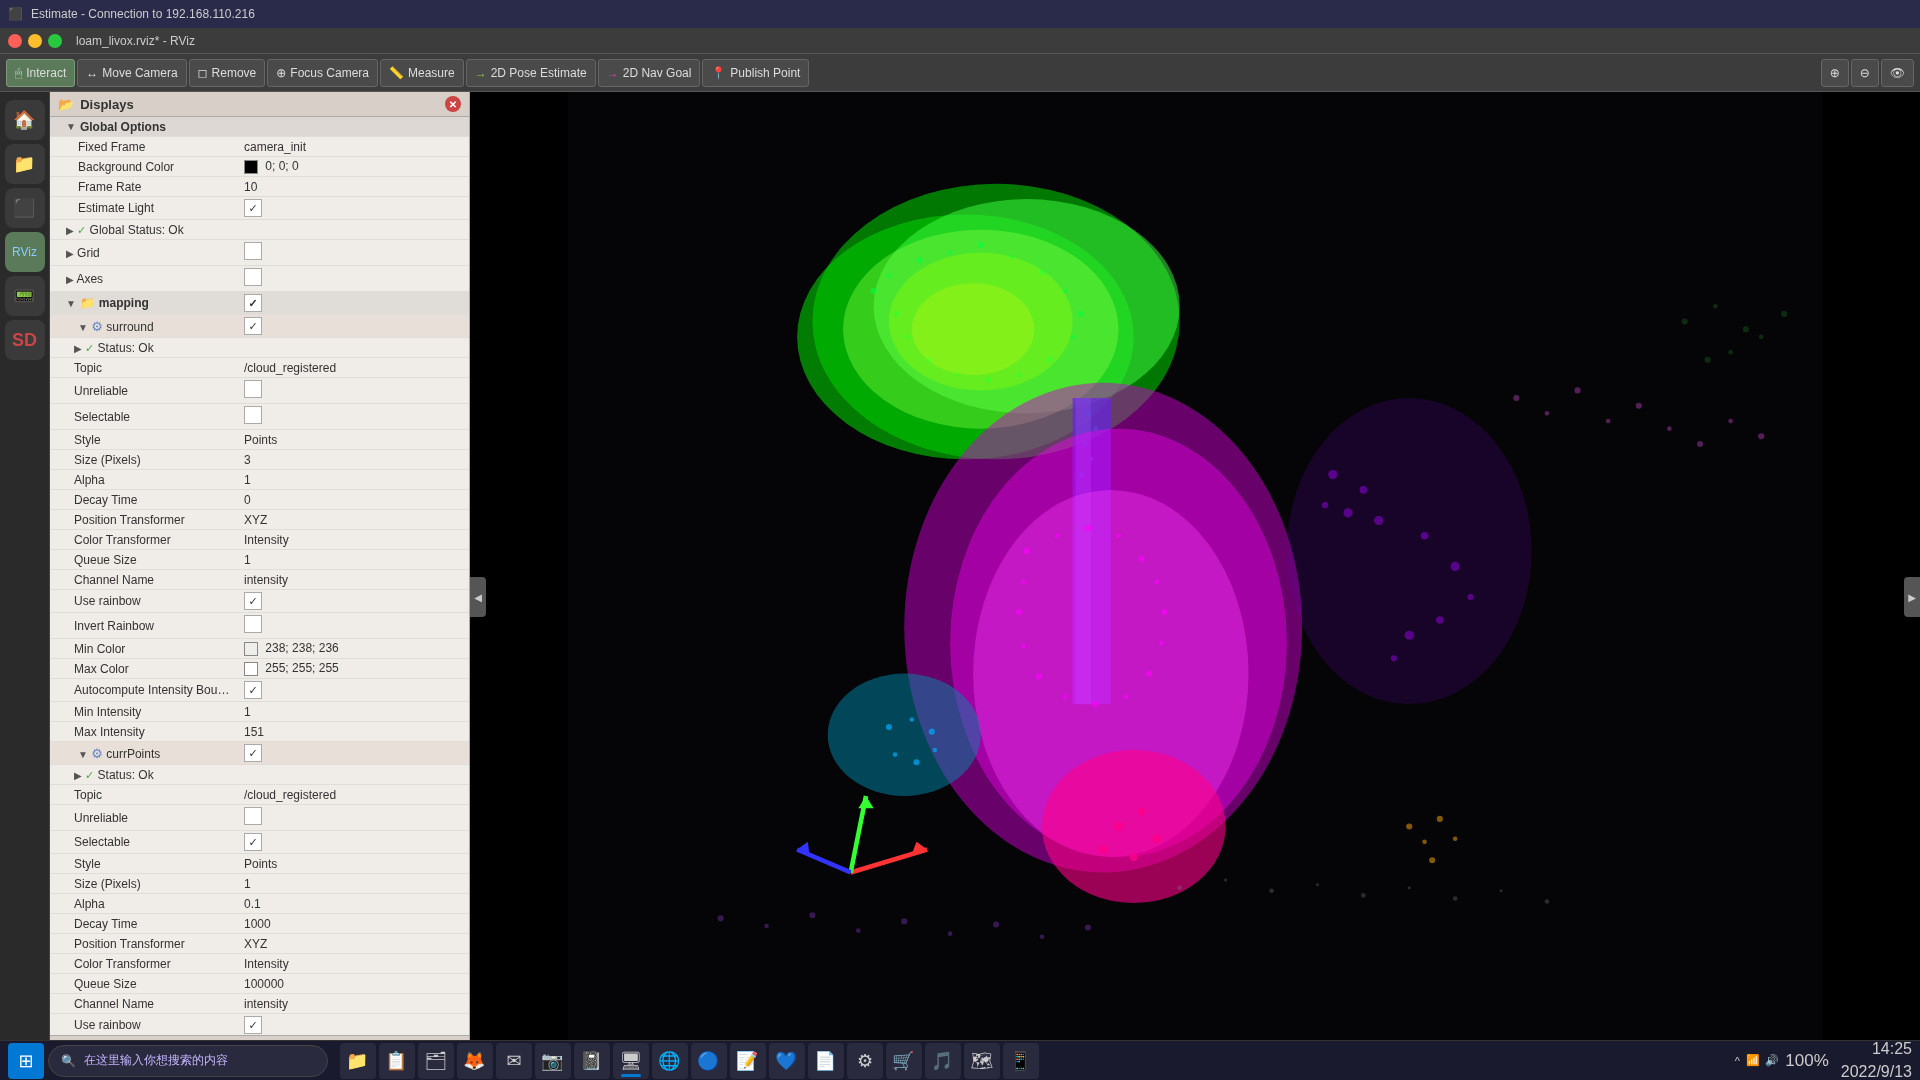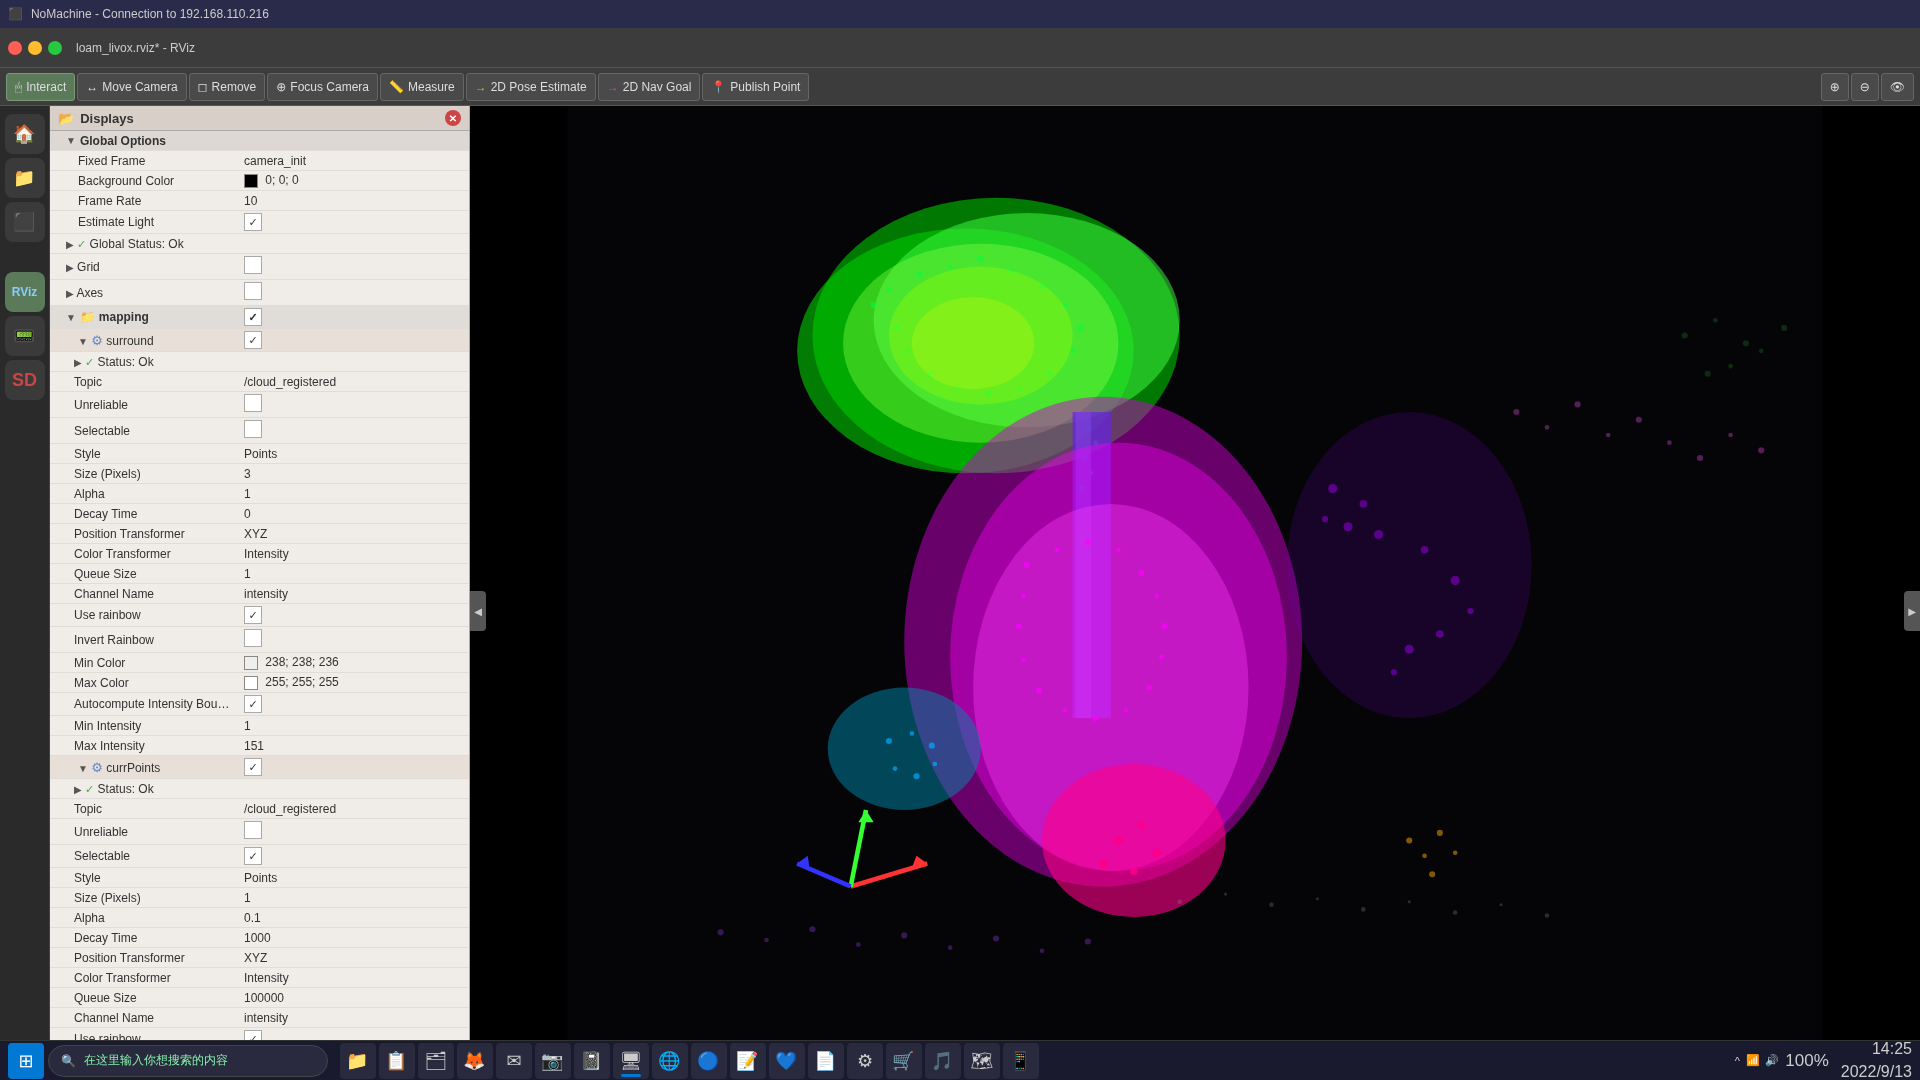--- a/index.html
+++ b/index.html
@@ -315,40 +315,40 @@
       display: flex;
       align-items: center;
       padding: 0 8px;
       gap: 8px;
       color: #ccc;
       font-size: 12px;
     }
 
     
     #ubuntu-titlebar {
-      height: 40px;
+      height: 26px;
       background: #3c3c3c;
       display: flex;
       align-items: center;
       padding: 0 8px;
       gap: 6px;
       border-bottom: 1px solid #555;
     }
     .ubuntu-btn { width: 14px; height: 14px; border-radius: 50%; cursor: pointer; border: none; }
     .ubuntu-close { background: #ff5f57; }
     .ubuntu-min { background: #ffbd2e; }
     .ubuntu-max { background: #28c940; }
     .ubuntu-title { color: #ccc; font-size: 12px; margin-left: 8px; }
   </style>
 </head>
 <body>
 
 <div id="nomachine-bar">
   <span style="color:#4a9a4a;">⬛</span>
-  <span>NoMachine - Connection to 192.168.110.216</span>
+  <span>Estimate - Connection to 192.168.110.216</span>
 </div>
 
 <div id="ubuntu-titlebar">
   <button class="ubuntu-btn ubuntu-close"></button>
   <button class="ubuntu-btn ubuntu-min"></button>
   <button class="ubuntu-btn ubuntu-max"></button>
   <span class="ubuntu-title">loam_livox.rviz* - RViz</span>
 </div>
 
 <div id="app">
@@ -399,21 +399,21 @@
         </button>
     </div>
   </div>
 
   <div id="content">
 
     <div id="app-sidebar">
       <div class="app-icon">🏠</div>
       <div class="app-icon">📁</div>
       <div class="app-icon">⬛</div>
-      <div class="app-icon active" style="font-size:12px; color:#88ccff; font-weight:bold;margin-top:26px;">RViz</div>
+      <div class="app-icon active" style="font-size:12px; color:#88ccff; font-weight:normal;">RViz</div>
       <div class="app-icon">📟</div>
       <div class="app-icon" style="color:#cc4444; font-size:18px; font-weight:bold;">SD</div>
     </div>
 
     <div id="displays-panel">
       <div id="displays-header">
         <span class="folder-icon">📂</span>
         <span>Displays</span>
         <div id="displays-close">✕</div>
       </div>
@@ -846,21 +846,21 @@
       </div>
     </div>
 
   </div>
 </div>
 
 <div id="taskbar">
   <div class="taskbar-start">⊞</div>
   <div class="taskbar-search">
     <span>🔍</span>
-    <span style="font-size:12px;color:#86efac;">在这里输入你想搜索的内容</span>
+    <span style="font-size:12px;color:#c4b5fd;">在这里输入你想搜索的内容</span>
   </div>
   <div class="taskbar-apps">
     <div class="taskbar-app">📁</div>
     <div class="taskbar-app">📋</div>
     <div class="taskbar-app">🗂</div>
     <div class="taskbar-app">🦊</div>
     <div class="taskbar-app">✉</div>
     <div class="taskbar-app">📷</div>
     <div class="taskbar-app">📓</div>
     <div class="taskbar-app active">🖥</div>

